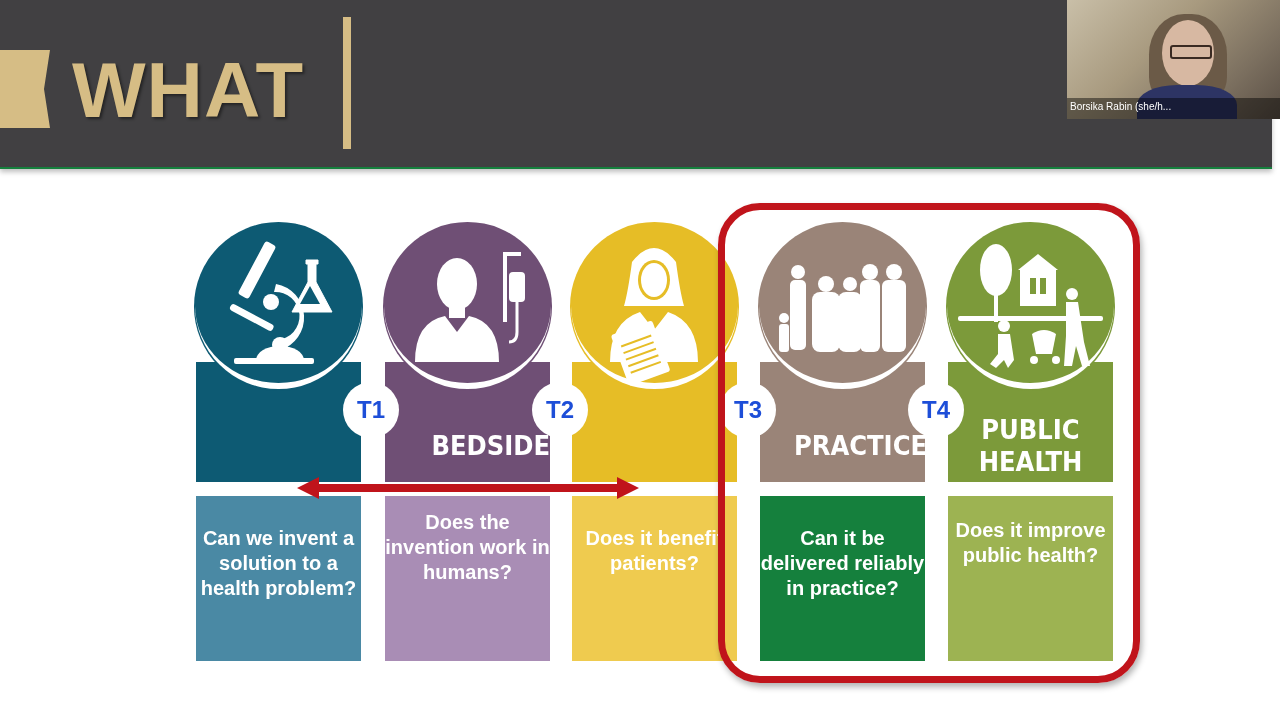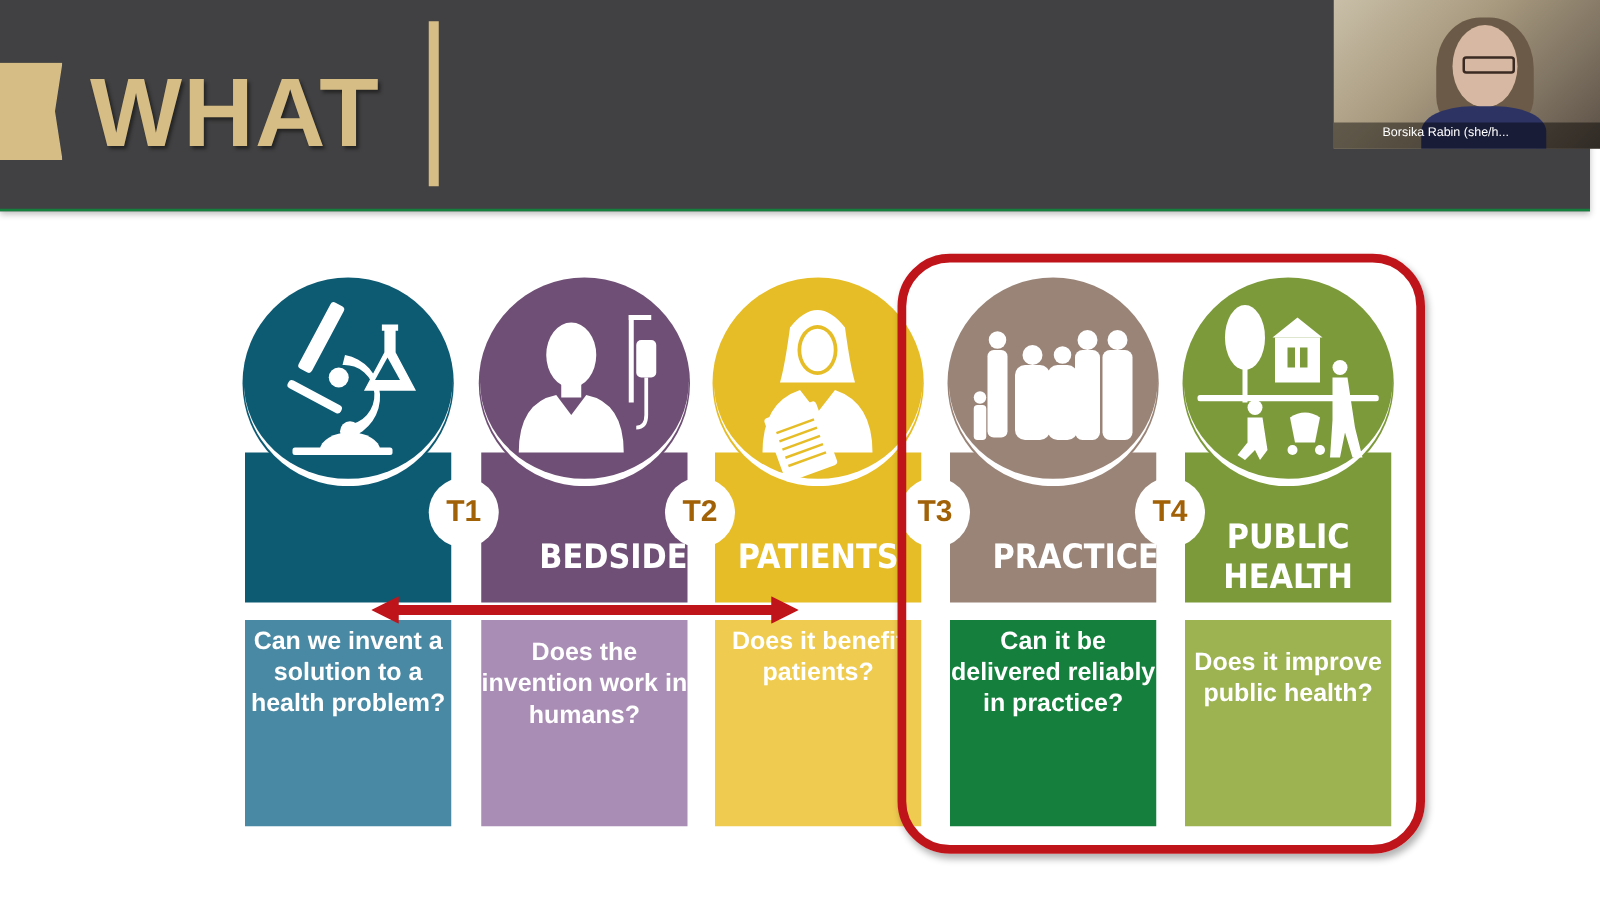--- a/index.html
+++ b/index.html
@@ -8,29 +8,29 @@
   .flag{position:absolute;left:0;top:50px;width:50px;height:78px;background:#d6bd85;clip-path:polygon(0 0,100% 0,88% 50%,100% 100%,0 100%);}
   .what{position:absolute;left:72px;top:46px;font-size:78px;font-weight:bold;color:#d6bd85;letter-spacing:1px;text-shadow:2px 2px 3px rgba(0,0,0,0.45);line-height:88px;}
   .divider{position:absolute;left:343px;top:17px;width:8px;height:132px;background:#d6bd85;}
   .title{position:absolute;left:403px;top:36px;width:860px;color:#ffffff;font-weight:bold;font-size:46px;line-height:56px;text-shadow:2px 2px 3px rgba(0,0,0,0.5);letter-spacing:-0.5px;}
   .video{position:absolute;left:1067px;top:0;width:213px;height:119px;background:linear-gradient(135deg,#c9bfa8 0%,#a89a7f 40%,#7b6f5f 75%,#5a4f45 100%);overflow:hidden;}
   .video .face{position:absolute;left:95px;top:20px;width:52px;height:66px;border-radius:50%;background:#d7b8a2;}
   .video .hair{position:absolute;left:82px;top:14px;width:78px;height:90px;border-radius:45% 45% 30% 30%;background:#6b5a47;}
   .video .body{position:absolute;left:70px;top:85px;width:100px;height:50px;border-radius:40% 40% 0 0;background:#2d3464;}
   .video .glasses{position:absolute;left:103px;top:45px;width:38px;height:10px;border:2px solid #3a2a22;border-radius:3px;}
   .video .namebar{position:absolute;left:0;top:98px;width:100%;height:21px;background:rgba(0,0,0,0.45);}
-  .video .name{position:absolute;left:3px;top:101px;color:#fff;font-size:10px;white-space:nowrap;margin-left:36px;}
+  .video .name{position:absolute;left:3px;top:101px;color:#fff;font-size:10px;white-space:nowrap;}
   .col{position:absolute;top:222px;width:165px;}
   .panel{position:absolute;top:0;left:0;width:165px;height:260px;}
   .panel .stem{position:absolute;left:0;top:140px;width:165px;height:120px;}
   .panel .circle{position:absolute;left:-2px;top:0;width:169px;height:169px;border-radius:50%;}
   .panel .ring{position:absolute;left:-1px;top:0;width:167px;height:167px;border-radius:50%;border-bottom:6px solid #fff;box-sizing:border-box;}
   .panel .label{position:absolute;left:0;width:165px;text-align:center;color:#ffffff;font-weight:bold;font-size:27px;line-height:32px;font-family:"DejaVu Sans Condensed","DejaVu Sans",sans-serif;}
-  .question{position:absolute;top:274px;left:0;width:165px;height:165px;color:#ffffff;font-weight:bold;font-size:20px;line-height:25px;text-align:center;box-sizing:border-box;padding-top:5px;}
-  .notch{position:absolute;top:165px;width:56px;height:56px;border-radius:50%;background:#ffffff;color:#a16207;font-weight:bold;font-size:24px;text-align:center;line-height:56px;}
+  .question{position:absolute;top:274px;left:0;width:165px;height:165px;color:#ffffff;font-weight:bold;font-size:20px;line-height:25px;text-align:center;box-sizing:border-box;padding-top:30px;}
+  .notch{position:absolute;top:165px;width:56px;height:56px;border-radius:50%;background:#ffffff;color:#1d4ed8;font-weight:bold;font-size:24px;text-align:center;line-height:56px;}
   .icon{position:absolute;left:0;top:0;width:165px;height:165px;}
   .hl{position:absolute;left:718px;top:203px;width:422px;height:480px;border:7px solid #c0141b;border-radius:42px;box-sizing:border-box;box-shadow:2px 4px 6px rgba(0,0,0,0.3);}
   .arrow{position:absolute;left:297px;top:477px;width:342px;height:22px;}
 </style>
 </head>
 <body>
 
 <div class="header">
   <div class="flag"></div>
   <div class="what">WHAT</div>
@@ -107,21 +107,20 @@
         <rect x="48" y="104" width="44" height="54" rx="3" fill="#fff"></rect>
         <g stroke="#e6bd26" stroke-width="2">
           <line x1="54" y1="118" x2="86" y2="118"></line>
             <line x1="54" y1="125" x2="86" y2="125"></line>
           <line x1="54" y1="132" x2="86" y2="132"></line>
             <line x1="54" y1="139" x2="86" y2="139"></line>
           <line x1="54" y1="146" x2="86" y2="146"></line>
         </g>
       </g>
     </svg>
-    <div class="label" style="top:208px;">PATIENTS</div>
   </div>
   <div class="question" style="background:#efcb4f;">Does it benefit patients?</div>
 </div>
 
 <div class="col" style="left:760px;">
   <div class="panel">
     <div class="stem" style="background:#9a8478;"></div>
     <div class="circle" style="background:#9a8478;"></div>
     <div class="ring"></div>
     <svg class="icon" viewBox="0 0 165 165">

